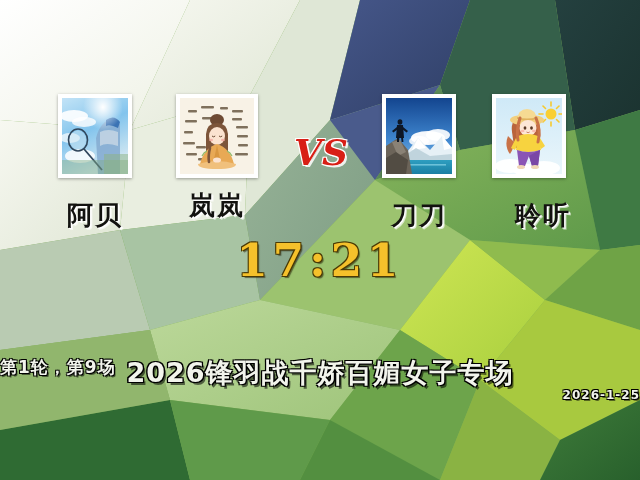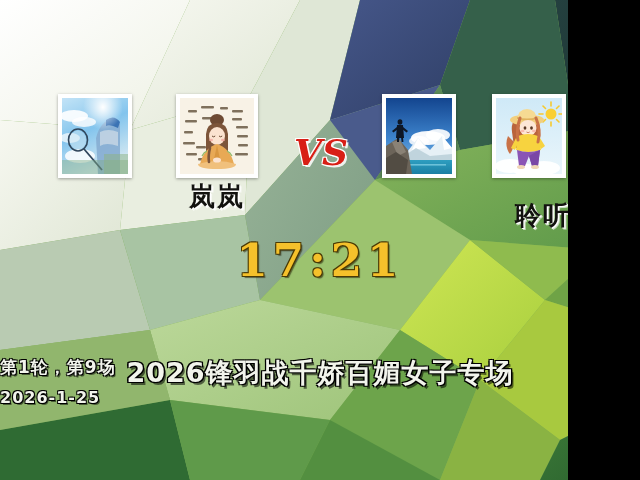--- a/index.html
+++ b/index.html
@@ -2,26 +2,25 @@
 <html><head>
 <meta charset="utf-8">
 <style>
   html, body {
     margin: 0;
     padding: 0;
     background: #000;
   }
   #stage {
     position: relative;
-    width: 528px;
+    width: 640px;
     height: 480px;
     overflow: hidden;
     font-family: "DejaVu Sans", "Liberation Sans", sans-serif;
     background: #7fae57;
-    padding-left: 40px;
   }
   #bg-poly {
     position: absolute;
     inset: 0;
     width: 640px;
     height: 480px;
   }
 
   
   .avatar-frame {
@@ -130,22 +129,22 @@
        1px -1px 0 #000,
       -1px  1px 0 #000,
        1px  1px 0 #000,
        1.8px 1.8px 0 rgba(0,0,0,0.5);
   }
   #match-date {
     position: absolute;
     left: 0;
     top: 389px;
     width: 640px;
-    text-align: left;
-    font-size: 16px;
+    text-align: right;
+    font-size: 12px;
     font-weight: bold;
     color: #f2f4ec;
     letter-spacing: 1px;
     line-height: 1.1;
     text-shadow:
       -1px -1px 0 #000,
        1px -1px 0 #000,
       -1px  1px 0 #000,
        1px  1px 0 #000,
        1.8px 1.8px 0 rgba(0,0,0,0.5);
@@ -414,21 +413,23 @@
         <ellipse cx="39" cy="69" rx="4" ry="2" fill="#f0d6b6"></ellipse>
 
         <path d="M24 20 Q20 32 22 42" stroke="#c97247" stroke-width="3" fill="none" stroke-linecap="round"></path>
         <path d="M40 20 Q45 32 42 44" stroke="#c97247" stroke-width="3" fill="none" stroke-linecap="round"></path>
       </svg>
     </div>
   </div>
 
   <div id="vs-label">VS</div>
 
-  <div class="player-name" style="left:163px;top:184px;width:108px;font-family:Liberation Serif, serif;">岚岚</div>
+  <div class="player-name" style="left:45px;top:202px;width:100px;">阿贝</div>
+  <div class="player-name" style="left:163px;top:192px;width:108px;">岚岚</div>
+  <div class="player-name" style="left:369px;top:202px;width:100px;">刀刀</div>
   <div class="player-name" style="left:493px;top:202px;width:100px;">聆听</div>
 
   <div id="score">17:21</div>
 
   <div id="event-title">2026锋羽战千娇百媚女子专场</div>
   <div id="round-line">第1轮，第9场</div>
   <div id="match-date">2026-1-25</div>
 
 </div>
 

